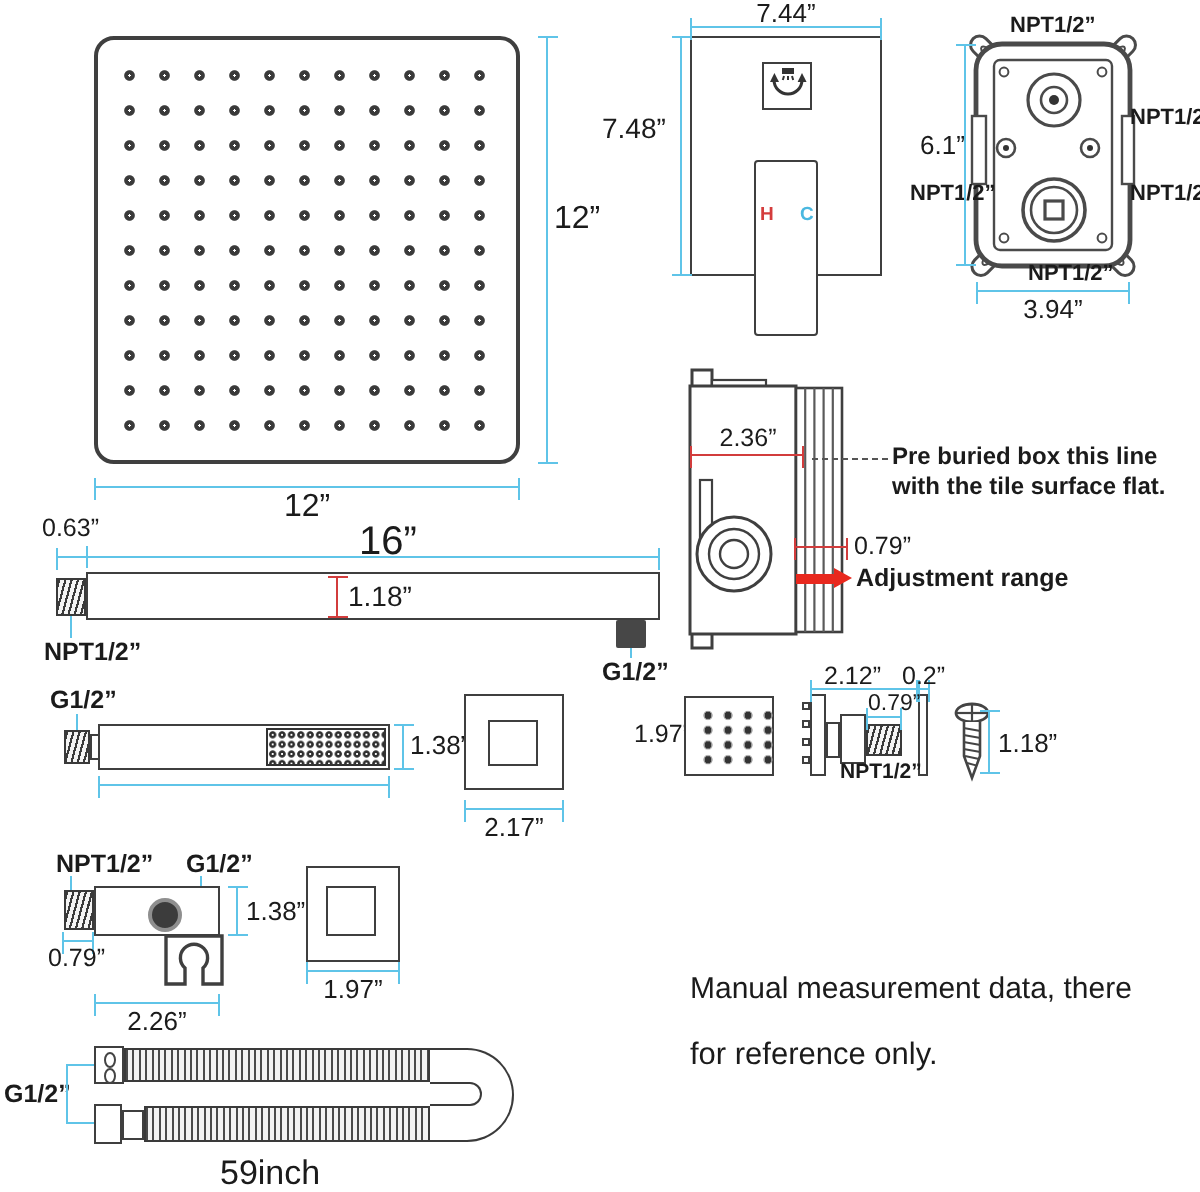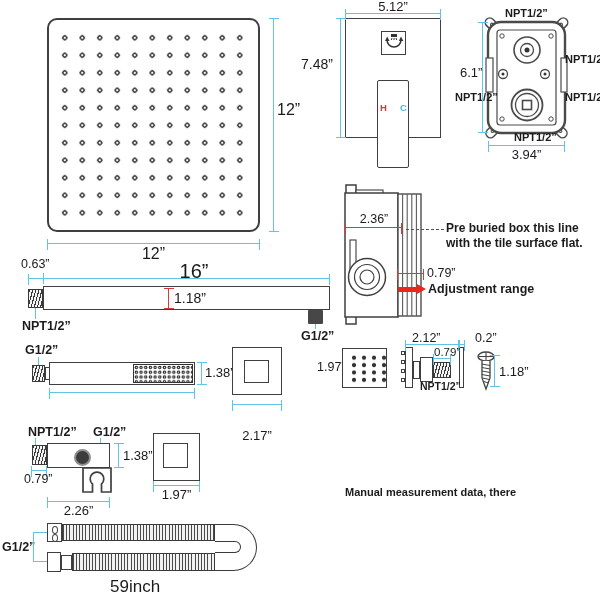--- a/index.html
+++ b/index.html
@@ -55,21 +55,21 @@
       <line x1="13" y1="6" x2="13.6" y2="8" stroke="#333" stroke-width="1"></line>
       <path d="M4 8 a7 7 0 1 0 14 0" fill="none" stroke="#333" stroke-width="1.5"></path>
       <polygon points="2,9 6.5,9 4.2,4.5" fill="#333"></polygon>
       <polygon points="15.8,9 20.3,9 18,4.5" fill="#333"></polygon>
     </svg>
   </div>
   <div class="box" style="left:377px;top:80px;width:32px;height:88px;border-width:1.8px;border-radius:2px;z-index:2;"></div>
   <div class="t b" style="left:380px;top:103px;font-size:9.5px;color:#d43c3c;z-index:3;">H</div>
   <div class="t b" style="left:400px;top:103px;font-size:9.5px;color:#4ab8e0;z-index:3;">C</div>
   <div class="dimh" style="left:345px;top:13px;width:96px;"></div>
-  <div class="t ctr" style="left:345px;top:0px;width:96px;font-size:13px;">5.12”</div>
+  <div class="t ctr" style="left:345px;top:0px;width:96px;font-size:13px;">7.44”</div>
   <div class="dimv" style="left:340px;top:18px;height:120px;"></div>
   <div class="t" style="left:301px;top:57px;font-size:14px;">7.48”</div>
 
   <svg class="abs" style="left:480px;top:14px;" width="95" height="135" viewBox="0 0 95 135">
     <g stroke="#4a4a4a" fill="#fff">
       <g transform="rotate(45 14 12)">
           <rect x="4" y="8" width="20" height="9" rx="4.5" stroke-width="1.5"></rect>
           <ellipse cx="14" cy="12.5" rx="4" ry="1.8" stroke-width="1"></ellipse>
         </g>
       <g transform="rotate(-45 79 12)">
@@ -162,38 +162,38 @@
   <div class="thr" style="left:32px;top:365px;width:13px;height:17px;"></div>
   <div class="box" style="left:45px;top:367px;width:5px;height:13px;border-width:1.2px;"></div>
   <div class="box" style="left:49px;top:362px;width:146px;height:23px;border-width:1.5px;"></div>
   <div class="dots-wand" style="left:133px;top:364px;width:60px;height:19px;"></div>
   <div class="dimv" style="left:201px;top:362px;height:23px;"></div>
   <div class="t" style="left:205px;top:366px;font-size:13px;">1.38”</div>
   <div class="dimh" style="left:49px;top:392px;width:146px;"></div>
   <div class="box" style="left:232px;top:347px;width:50px;height:48px;"></div>
   <div class="box" style="left:244px;top:360px;width:25px;height:23px;"></div>
   <div class="dimh" style="left:232px;top:404px;width:50px;"></div>
-  <div class="t ctr" style="left:232px;top:407px;width:50px;font-size:13px;margin-top:22px;">2.17”</div>
+  <div class="t ctr" style="left:232px;top:407px;width:50px;font-size:13px;">2.17”</div>
 
   <div class="t" style="left:317px;top:361px;font-size:12.5px;">1.97”</div>
   <div class="box" style="left:342px;top:348px;width:45px;height:40px;"></div>
   <div class="dots-jet" style="left:349px;top:354px;width:40px;height:29px;"></div>
   <div class="box" style="left:405px;top:347px;width:8px;height:41px;border-width:1.4px;"></div>
   <div class="box" style="left:401px;top:351px;width:4px;height:4px;border-width:1px;"></div>
   <div class="box" style="left:401px;top:360px;width:4px;height:4px;border-width:1px;"></div>
   <div class="box" style="left:401px;top:369px;width:4px;height:4px;border-width:1px;"></div>
   <div class="box" style="left:401px;top:378px;width:4px;height:4px;border-width:1px;"></div>
   <div class="box" style="left:413px;top:361px;width:7px;height:18px;border-width:1.3px;"></div>
   <div class="box" style="left:420px;top:357px;width:13px;height:25px;border-width:1.3px;"></div>
   <div class="thr" style="left:433px;top:362px;width:18px;height:16px;"></div>
   <div class="box" style="left:459px;top:347px;width:5px;height:41px;border-width:1.3px;"></div>
   <div class="dimh" style="left:405px;top:344px;width:54px;"></div>
   <div class="dimh" style="left:459px;top:344px;width:6px;"></div>
   <div class="t" style="left:412px;top:332px;font-size:12.5px;">2.12”</div>
-  <div class="t" style="left:451px;top:332px;font-size:12.5px;margin-left:24px;">0.2”</div>
+  <div class="t" style="left:451px;top:332px;font-size:12.5px;">0.2”</div>
   <div class="t" style="left:434px;top:346px;font-size:11.5px;">0.79”</div>
   <div class="dimh" style="left:433px;top:358px;width:18px;"></div>
   <div class="t b" style="left:420px;top:381px;font-size:10.5px;">NPT1/2”</div>
   <svg class="abs" style="left:475px;top:351px;" width="22" height="40" viewBox="0 0 22 40">
     <g stroke="#444" fill="#fff">
       <ellipse cx="11" cy="5.5" rx="8" ry="4.5" stroke-width="1.4"></ellipse>
       <line x1="11" y1="1.5" x2="11" y2="9.5" stroke-width="1.1"></line>
       <line x1="3.5" y1="5.5" x2="18.5" y2="5.5" stroke-width="1.1"></line>
       <path d="M7 10 L7 27 L11 38 L15 27 L15 10" fill="#fff" stroke-width="1.3"></path>
       <line x1="6.8" y1="13" x2="15.2" y2="14.5" stroke-width="1"></line>
@@ -238,15 +238,16 @@
   <div class="abs" style="left:52px;top:526px;width:4px;height:6px;border:1px solid #444;border-radius:50%;"></div>
   <div class="abs" style="left:52px;top:534px;width:4px;height:6px;border:1px solid #444;border-radius:50%;"></div>
   <div class="rib" style="left:62px;top:524px;width:153px;height:17px;"></div>
   <div class="box" style="left:47px;top:552px;width:14px;height:20px;border-width:1.4px;"></div>
   <div class="box" style="left:61px;top:555px;width:11px;height:15px;border-width:1.4px;"></div>
   <div class="rib" style="left:72px;top:553px;width:143px;height:18px;"></div>
   <div class="abs" style="left:215px;top:524px;width:42px;height:47px;border:1.5px solid #3a3a3a;border-left:none;border-radius:0 24px 24px 0;box-sizing:border-box;"></div>
   <div class="abs" style="left:215px;top:541px;width:26px;height:12px;border:1.5px solid #3a3a3a;border-left:none;border-radius:0 12px 12px 0;box-sizing:border-box;"></div>
   <div class="t" style="left:110px;top:578px;font-size:17px;">59inch</div>
 
-  <div class="t" style="left:345px;top:487px;font-size:11px;font-weight:bold;">Manual measurement data, there</div>
+  <div class="t" style="left:345px;top:487px;font-size:15px;">Manual measurement data, there</div>
+  <div class="t" style="left:345px;top:520px;font-size:15.5px;">for reference only.</div>
 
 </div>
 
 </body></html>

